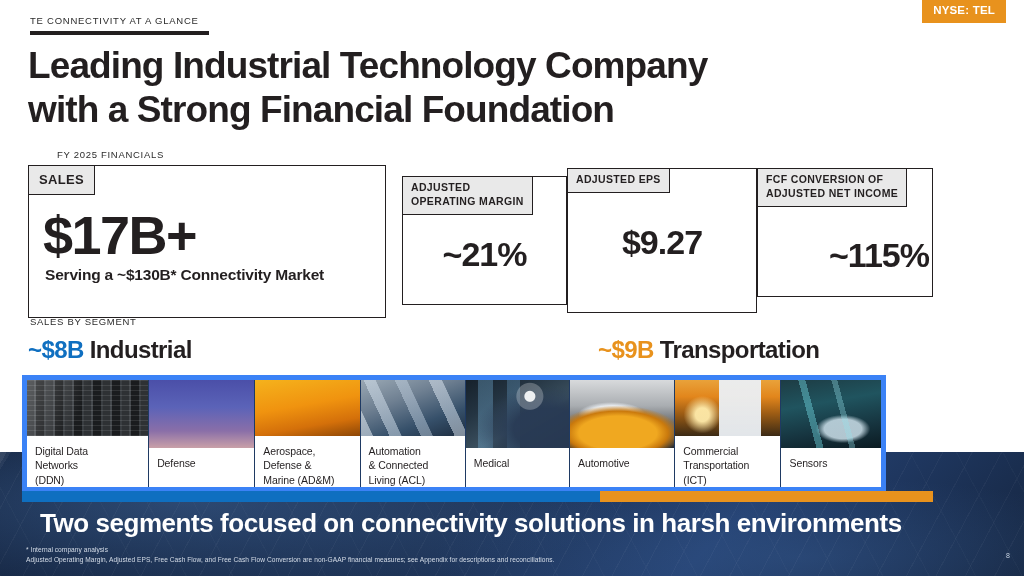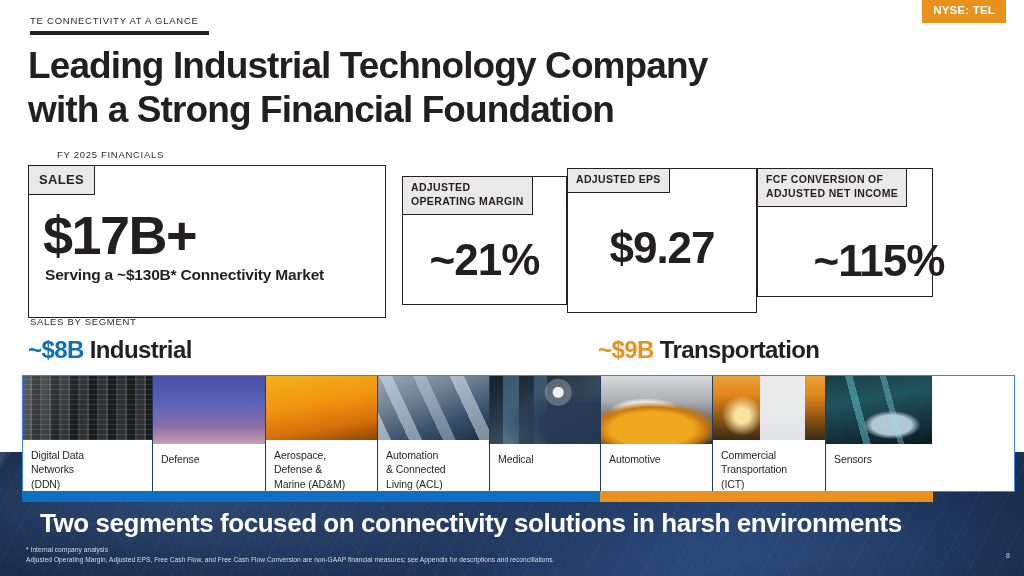--- a/index.html
+++ b/index.html
@@ -112,21 +112,21 @@
 
   #box-margin { left: 402px; top: 168px; width: 165px; height: 129px; margin-top: 8px; }
   #box-eps    { left: 567px; top: 168px; width: 190px; height: 145px; }
   #box-fcf    { left: 757px; top: 168px; width: 176px; height: 129px; }
 
   .kpi-value {
     position: absolute;
     width: 100%;
     text-align: center;
     top: 56px;
-    font-size: 44px;
+    font-size: 34px;
     font-weight: bold;
     color: #231f20;
     letter-spacing: -1px;
   }
   #box-margin .kpi-value { top: 58px; }
   #box-eps    .kpi-value { top: 54px; }
   #box-fcf    .kpi-value { top: 67px; margin-left: 34px; }
 
   
   .seg-head {
@@ -139,24 +139,24 @@
   }
   #seg-head-ind  { left: 28px; top: 336px; }
   #seg-head-tra  { left: 598px; top: 336px; }
   .amt-blue   { color: #0f6fc0; }
   .amt-orange { color: #e8921d; text-align: center; }
 
   
   #strip {
     position: absolute;
     left: 22px; top: 375px;
-    width: 993px; height: 117px;
+    width: 864px; height: 117px;
     display: flex;
     background: #ffffff;
-    border: 1px solid #3b82f6;
+    border: 5px solid #3b82f6;
     z-index: 5;
   }
   .card {
     position: relative;
     height: 100%;
     border-right: 1px solid #1f3a63;
     background: #ffffff;
     display: flex;
     flex-direction: column;
     overflow: hidden;

